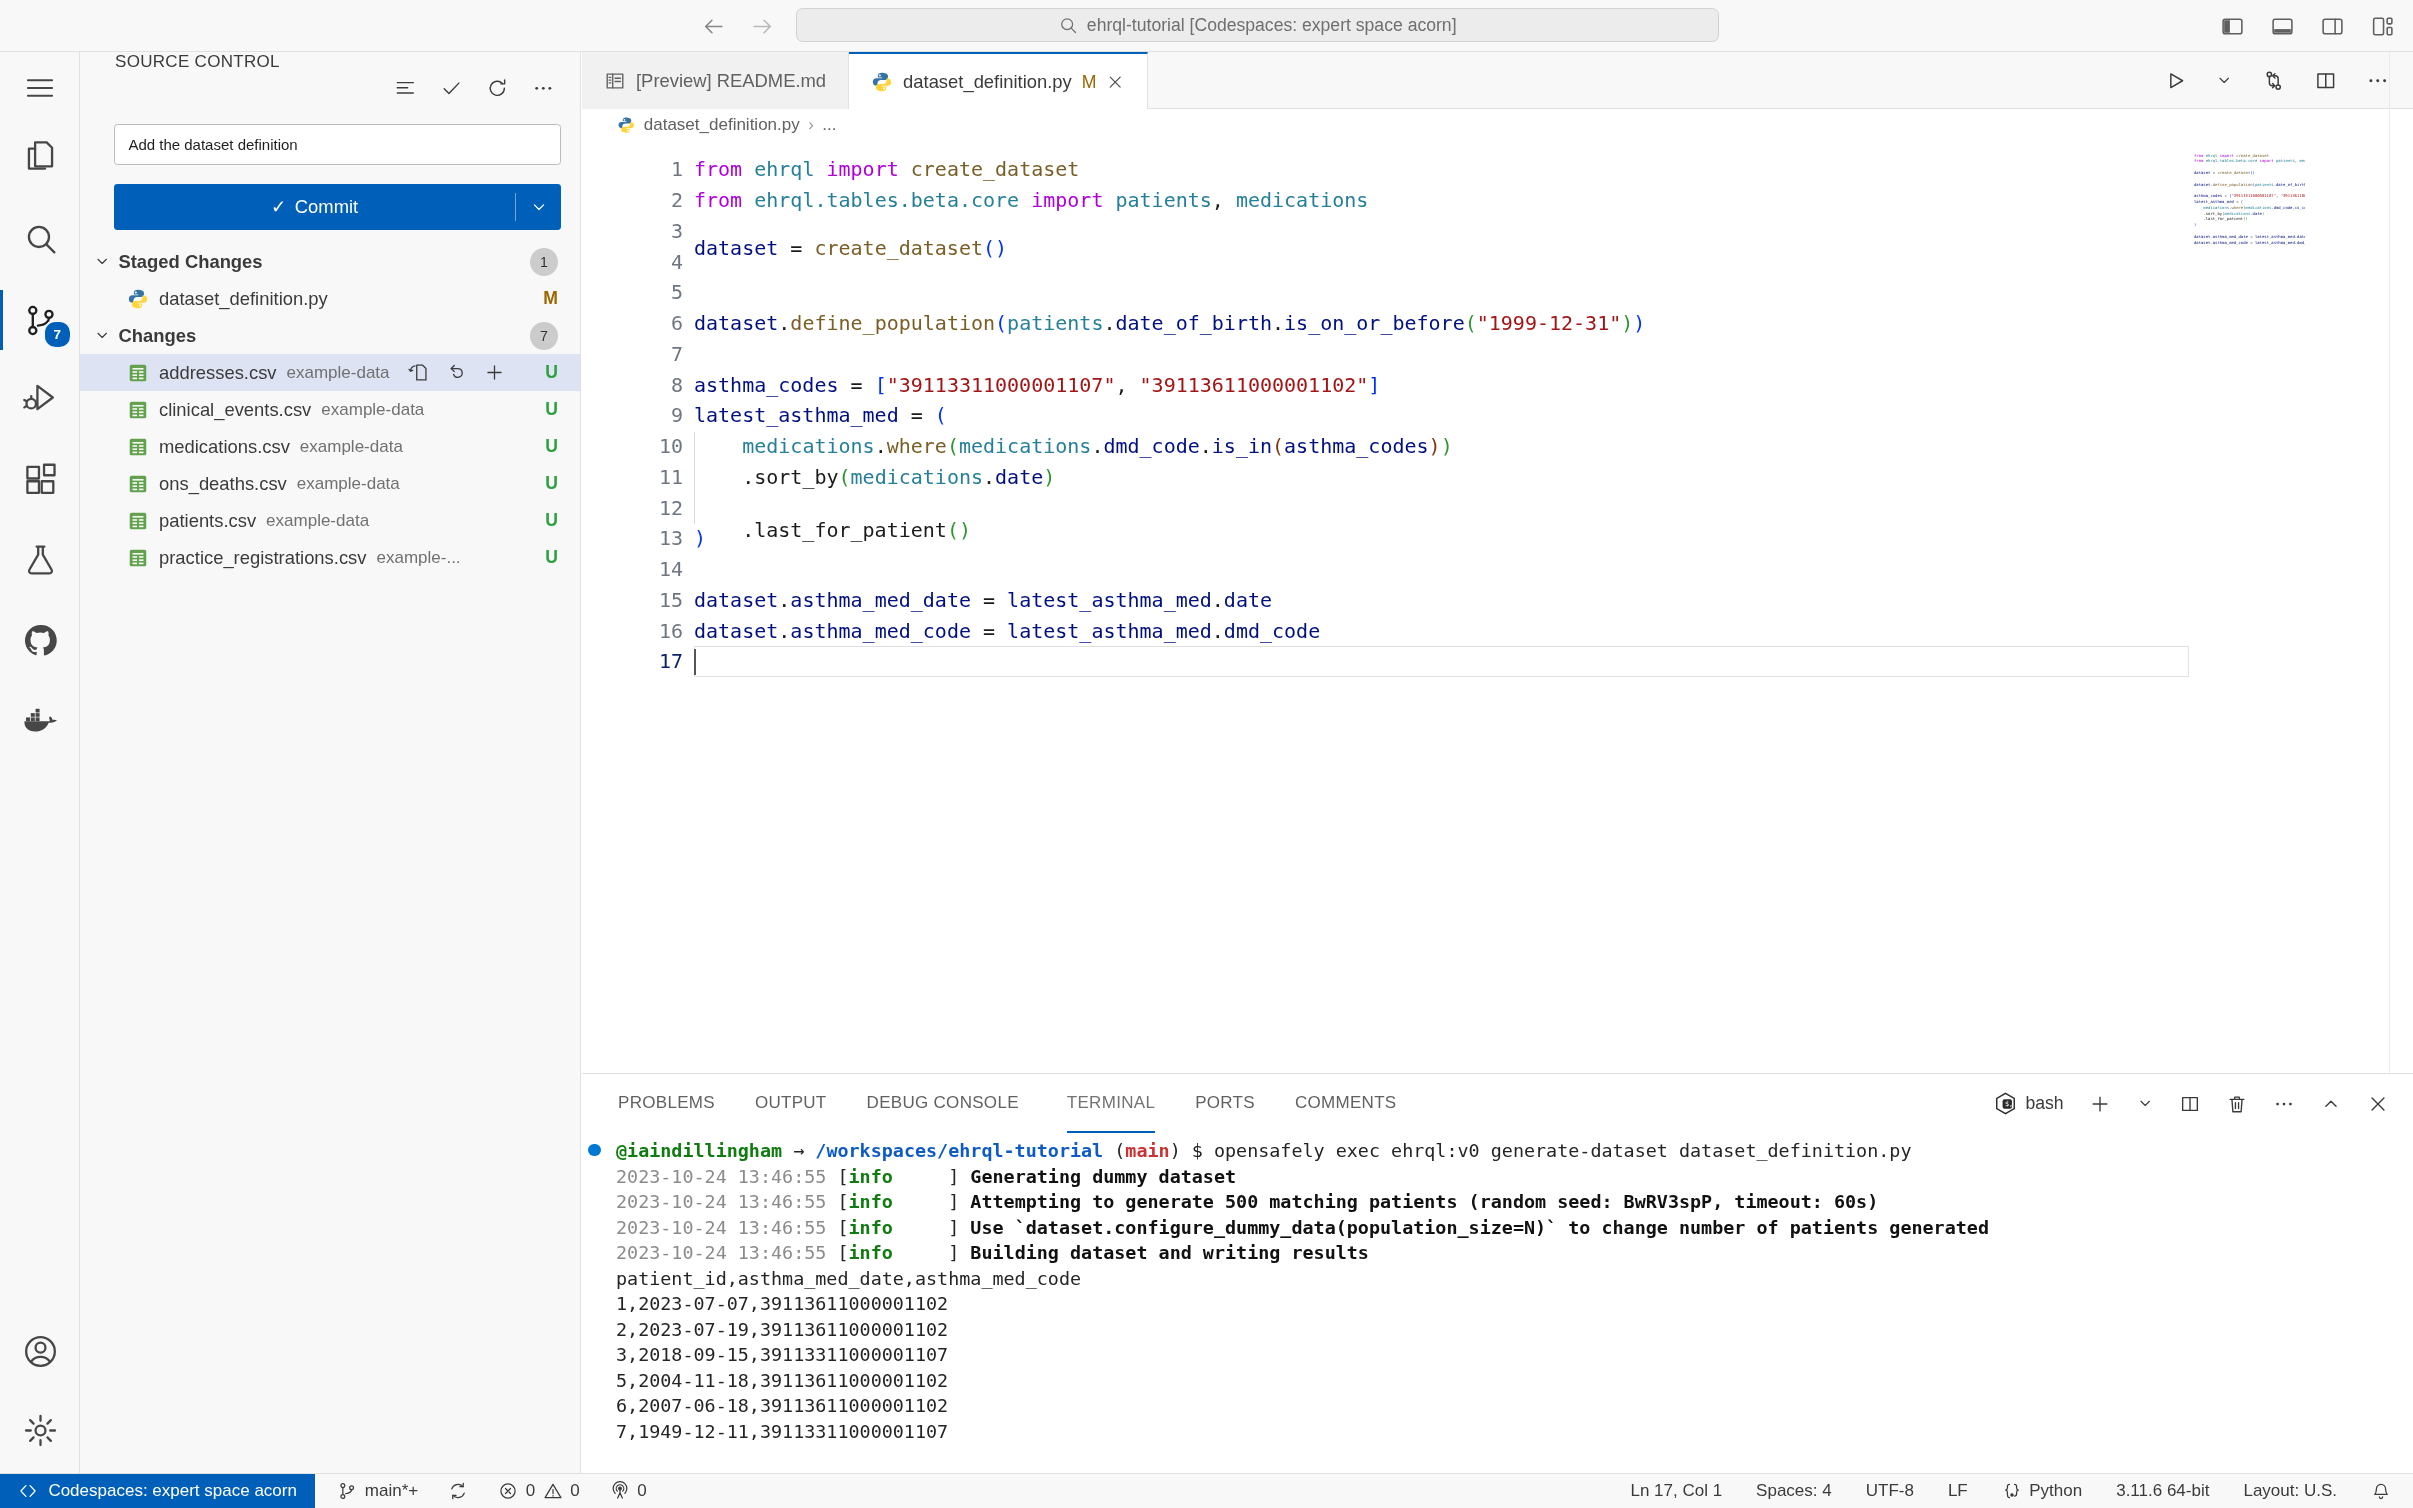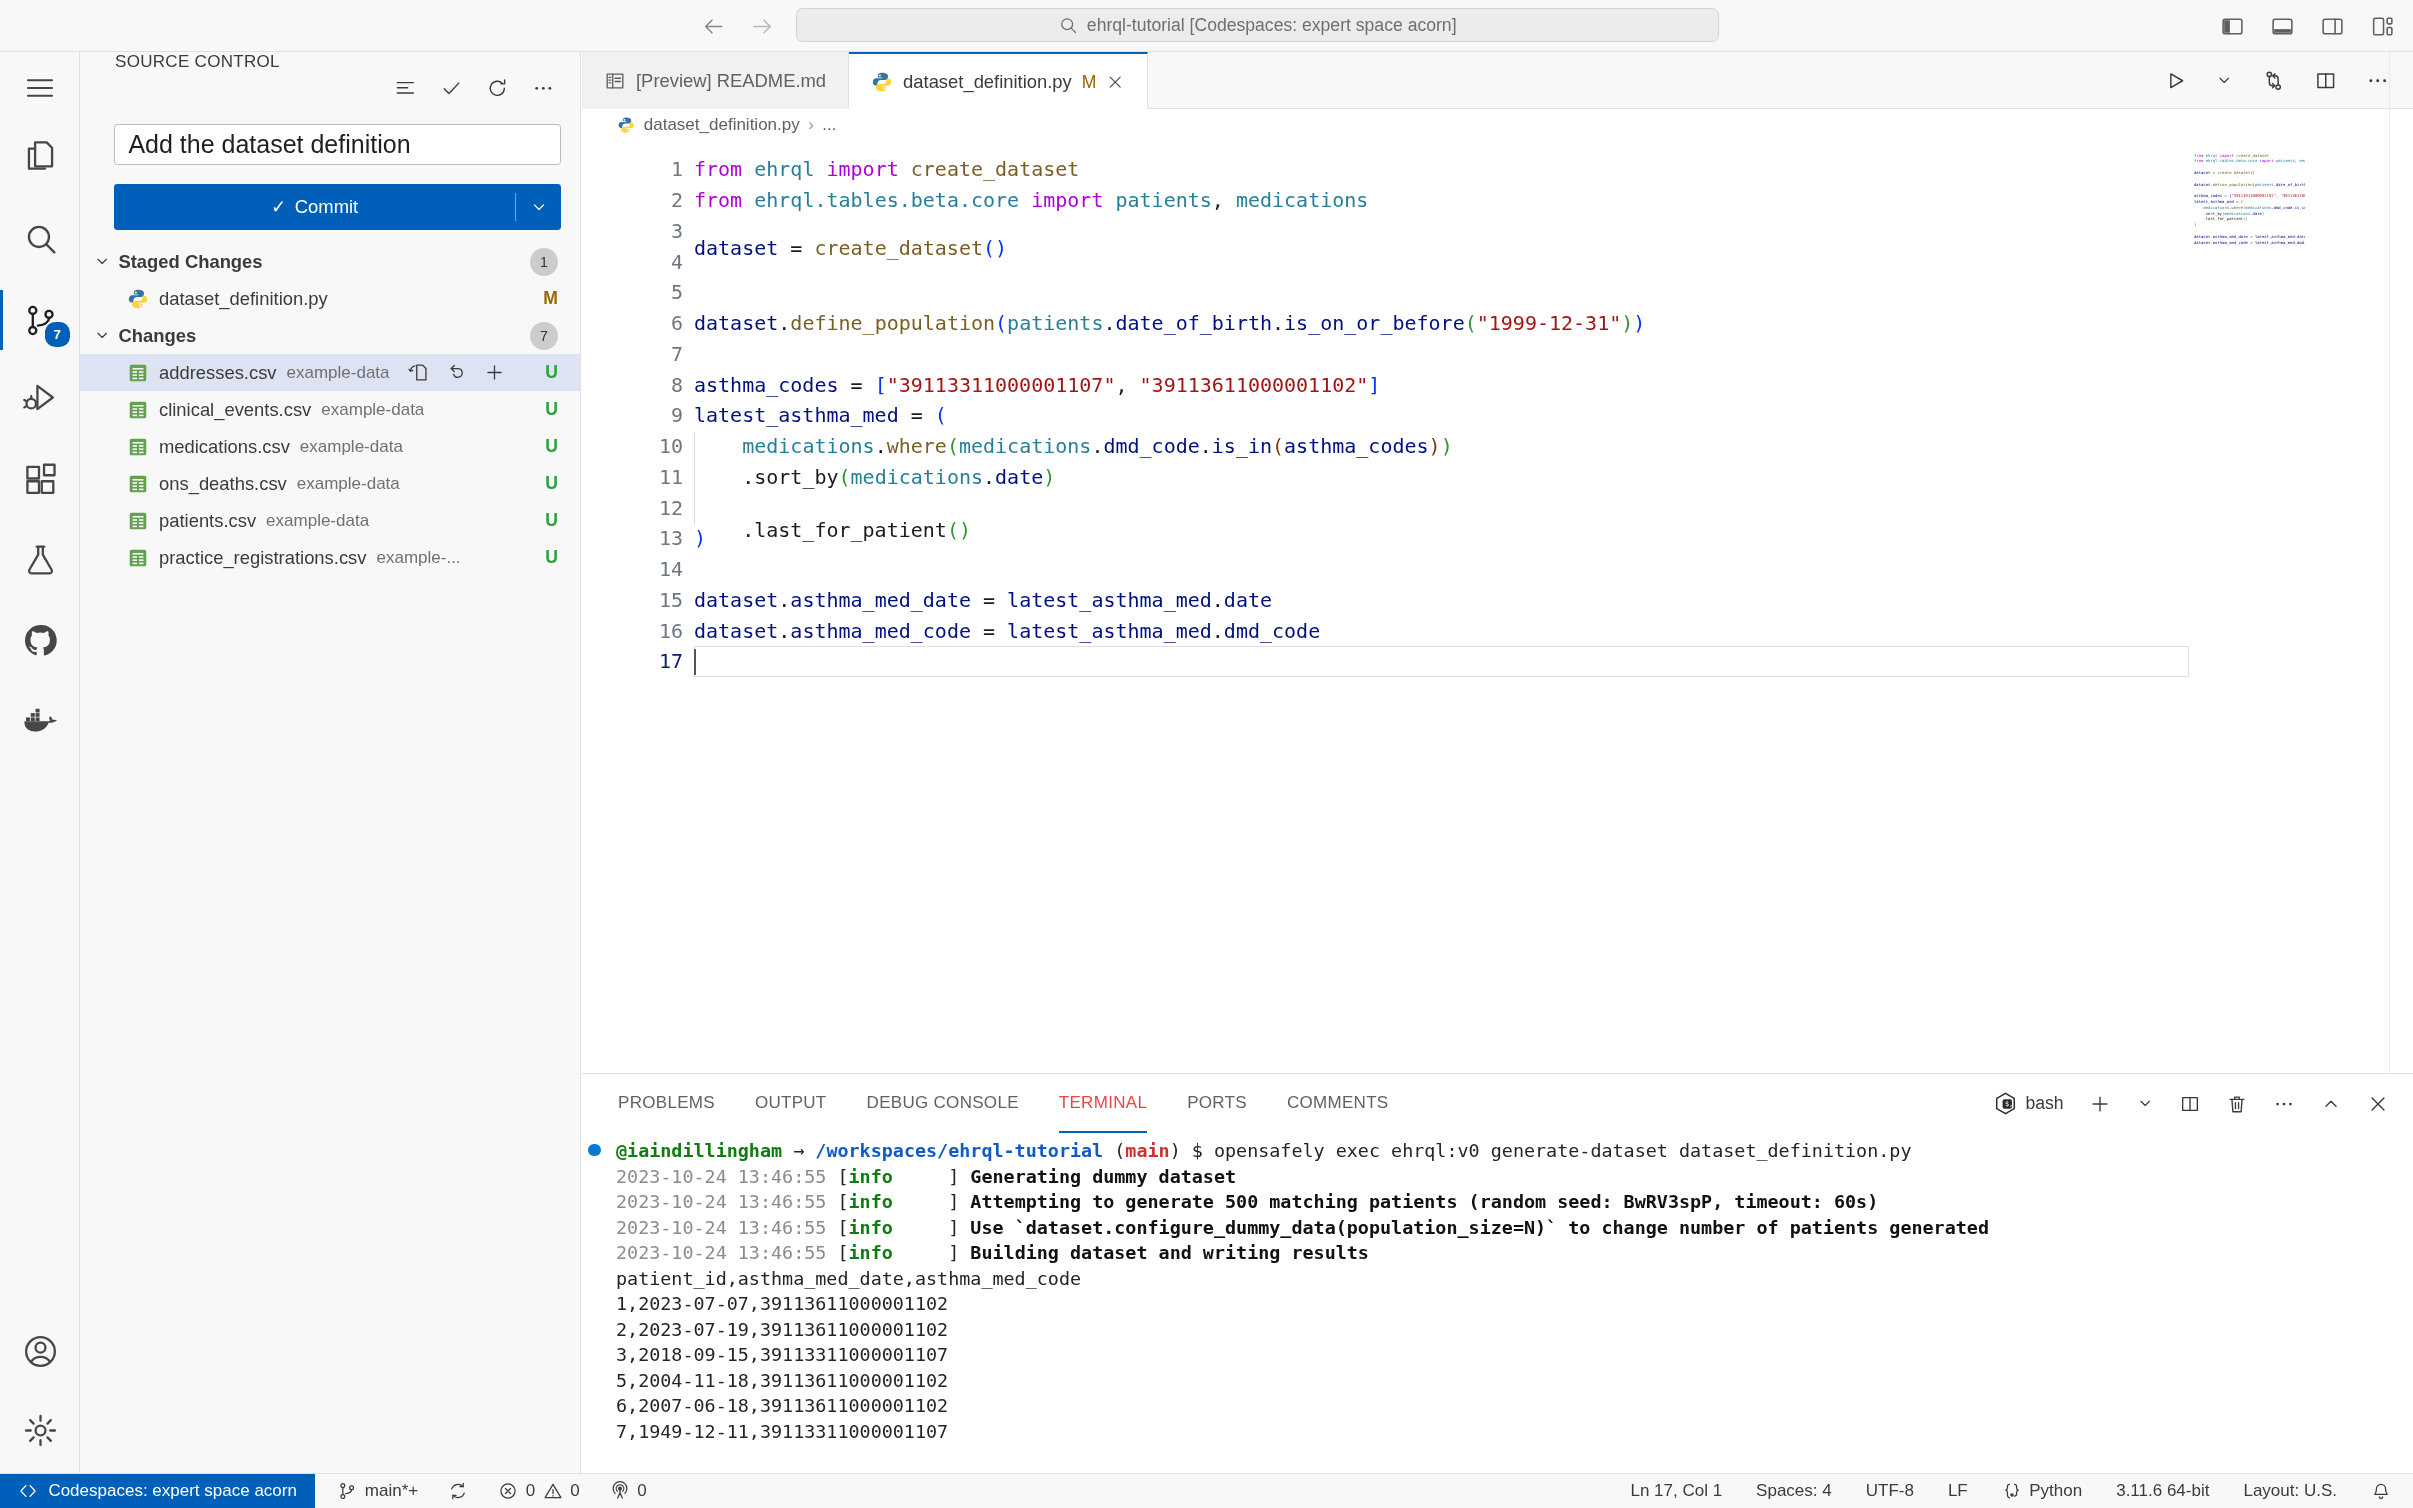--- a/index.html
+++ b/index.html
@@ -16,21 +16,21 @@
   #activityBar{position:absolute;left:0;top:52px;width:80px;height:1421px;background:#f8f8f8;border-right:0.8px solid #e1e1e1;box-sizing:border-box;}
   .ab-item{position:absolute;left:0;width:80px;height:47px;display:flex;align-items:center;justify-content:center;color:#474747;}
   .ab-item.active{color:#1f1f1f;}
   #abBar{position:absolute;left:0;top:238px;width:3.4px;height:60px;background:#005FB8;}
   .ab-badge{position:absolute;right:8.4px;bottom:-5px;min-width:25px;height:25px;border-radius:12.6px;background:#005FB8;color:#fff;font-size:13.4px;font-weight:bold;display:flex;align-items:center;justify-content:center;border:2.5px solid #f8f8f8;box-sizing:content-box;}
   
   #sidebar{position:absolute;left:80px;top:52px;width:501px;height:1421px;background:#f8f8f8;border-right:0.8px solid #e1e1e1;box-sizing:border-box;}
   #scHeader{position:absolute;left:0;top:0;width:100%;height:72px;display:flex;padding:0 25px 0 35px;box-sizing:border-box;}
   #scTitle{font-size:17px;color:#3b3b3b;letter-spacing:0.3px;flex:1;}
   #scToolbar{display:flex;align-items:center;gap:23.5px;color:#3b3b3b;}
-  #commitInput{position:absolute;left:34px;top:72px;width:447px;height:41px;box-sizing:border-box;border:0.8px solid #bcbcbc;border-radius:3.4px;background:#fff;font-size:25px;color:#1f1f1f;padding:0 13.4px;font-family:"Liberation Sans",sans-serif;outline:none;}
+  #commitInput{position:absolute;left:34px;top:72px;width:447px;height:41px;box-sizing:border-box;border:0.8px solid #bcbcbc;border-radius:3.4px;background:#fff;font-size:15px;color:#1f1f1f;padding:0 13.4px;font-family:"Liberation Sans",sans-serif;outline:none;}
   #commitBtn{position:absolute;left:34px;top:132px;width:447px;height:46px;background:#005FB8;border-radius:3.4px;color:#fff;font-size:18.4px;display:flex;align-items:center;}
   #commitMain{flex:1;display:flex;align-items:center;justify-content:center;gap:8.4px;}
   #commitSplit{width:0.8px;height:28.5px;background:rgba(255,255,255,.45);}
   #commitChev{width:45px;display:flex;align-items:center;justify-content:center;}
   #scmList{position:absolute;left:0;top:191px;width:100%;}
   .sc-h{height:37px;display:flex;align-items:center;padding:0 22px 0 13.4px;gap:6.7px;font-weight:bold;font-size:18.4px;color:#3b3b3b;}
   .badge{margin-left:auto;min-width:28px;height:28px;border-radius:14.2px;background:#ccc;color:#333;font-size:14.2px;font-weight:normal;display:flex;align-items:center;justify-content:center;}
   .sc-row{height:37px;display:flex;align-items:center;padding:0 22px 0 47px;gap:10px;font-size:18.4px;color:#3b3b3b;box-sizing:border-box;}
   .sc-row.sel{background:#dde3f3;}
   .sc-name{white-space:nowrap;}
@@ -54,21 +54,21 @@
   #lineHl{position:absolute;left:112px;top:505px;width:1495px;height:31px;border:0.8px solid #e1e1e1;box-sizing:border-box;}
   #cursor{position:absolute;left:112px;top:508px;width:1.7px;height:26px;background:#555;}
   #indentGuide{position:absolute;left:112px;top:291px;width:0.8px;height:92px;background:#d9d9d9;}
   #minimap{position:absolute;left:1612px;top:11.7px;width:111px;overflow:hidden;}
   #minimap div{white-space:pre;font:3.9px/5.8px "DejaVu Sans Mono",monospace;}
   #rightEdge{position:absolute;left:2389px;top:52px;width:0.8px;height:1021px;background:#ebebeb;}
   
   #panel{position:absolute;left:582px;top:1073px;width:1832px;height:401px;background:#fff;border-top:0.8px solid #e1e1e1;box-sizing:border-box;}
   #panelTabs{position:absolute;left:36px;top:0;height:59px;display:flex;gap:40px;align-items:stretch;font-size:17px;color:#616161;}
   .ptab{display:flex;align-items:center;border-bottom:2.1px solid transparent;box-sizing:border-box;letter-spacing:0.3px;}
-  .ptab.active{color:#ef4444;border-bottom-color:#005FB8;}
+  .ptab.active{color:#737373;border-bottom-color:#005FB8;margin-left:8px;}
   #panelActions{position:absolute;right:25px;top:0;height:59px;display:flex;align-items:center;gap:25px;color:#3b3b3b;}
   #shellChip{display:flex;align-items:center;gap:7.5px;font-size:17.6px;color:#3b3b3b;}
   #terminal{position:absolute;left:34px;top:64px;width:1777px;}
   .tl{position:relative;white-space:pre;font:18.4px/25.5px "DejaVu Sans Mono",monospace;color:#242424;}
   .t-p{color:#242424;}.t-dim{color:#8b8b8b;}
   .t-g{color:#107C10;font-weight:bold;}.t-b{color:#0f5bc5;font-weight:bold;}
   .t-r{color:#CD3131;font-weight:bold;}.t-bold{color:#111;font-weight:bold;}
   .tdot{position:absolute;left:-28px;top:5.9px;width:12.6px;height:12.6px;border-radius:50%;background:#0078d4;}
   
   #statusbar{position:absolute;left:0;top:1473px;width:2413px;height:35px;background:#f8f8f8;border-top:0.8px solid #e1e1e1;box-sizing:border-box;display:flex;align-items:center;font-size:17px;color:#3b3b3b;}

